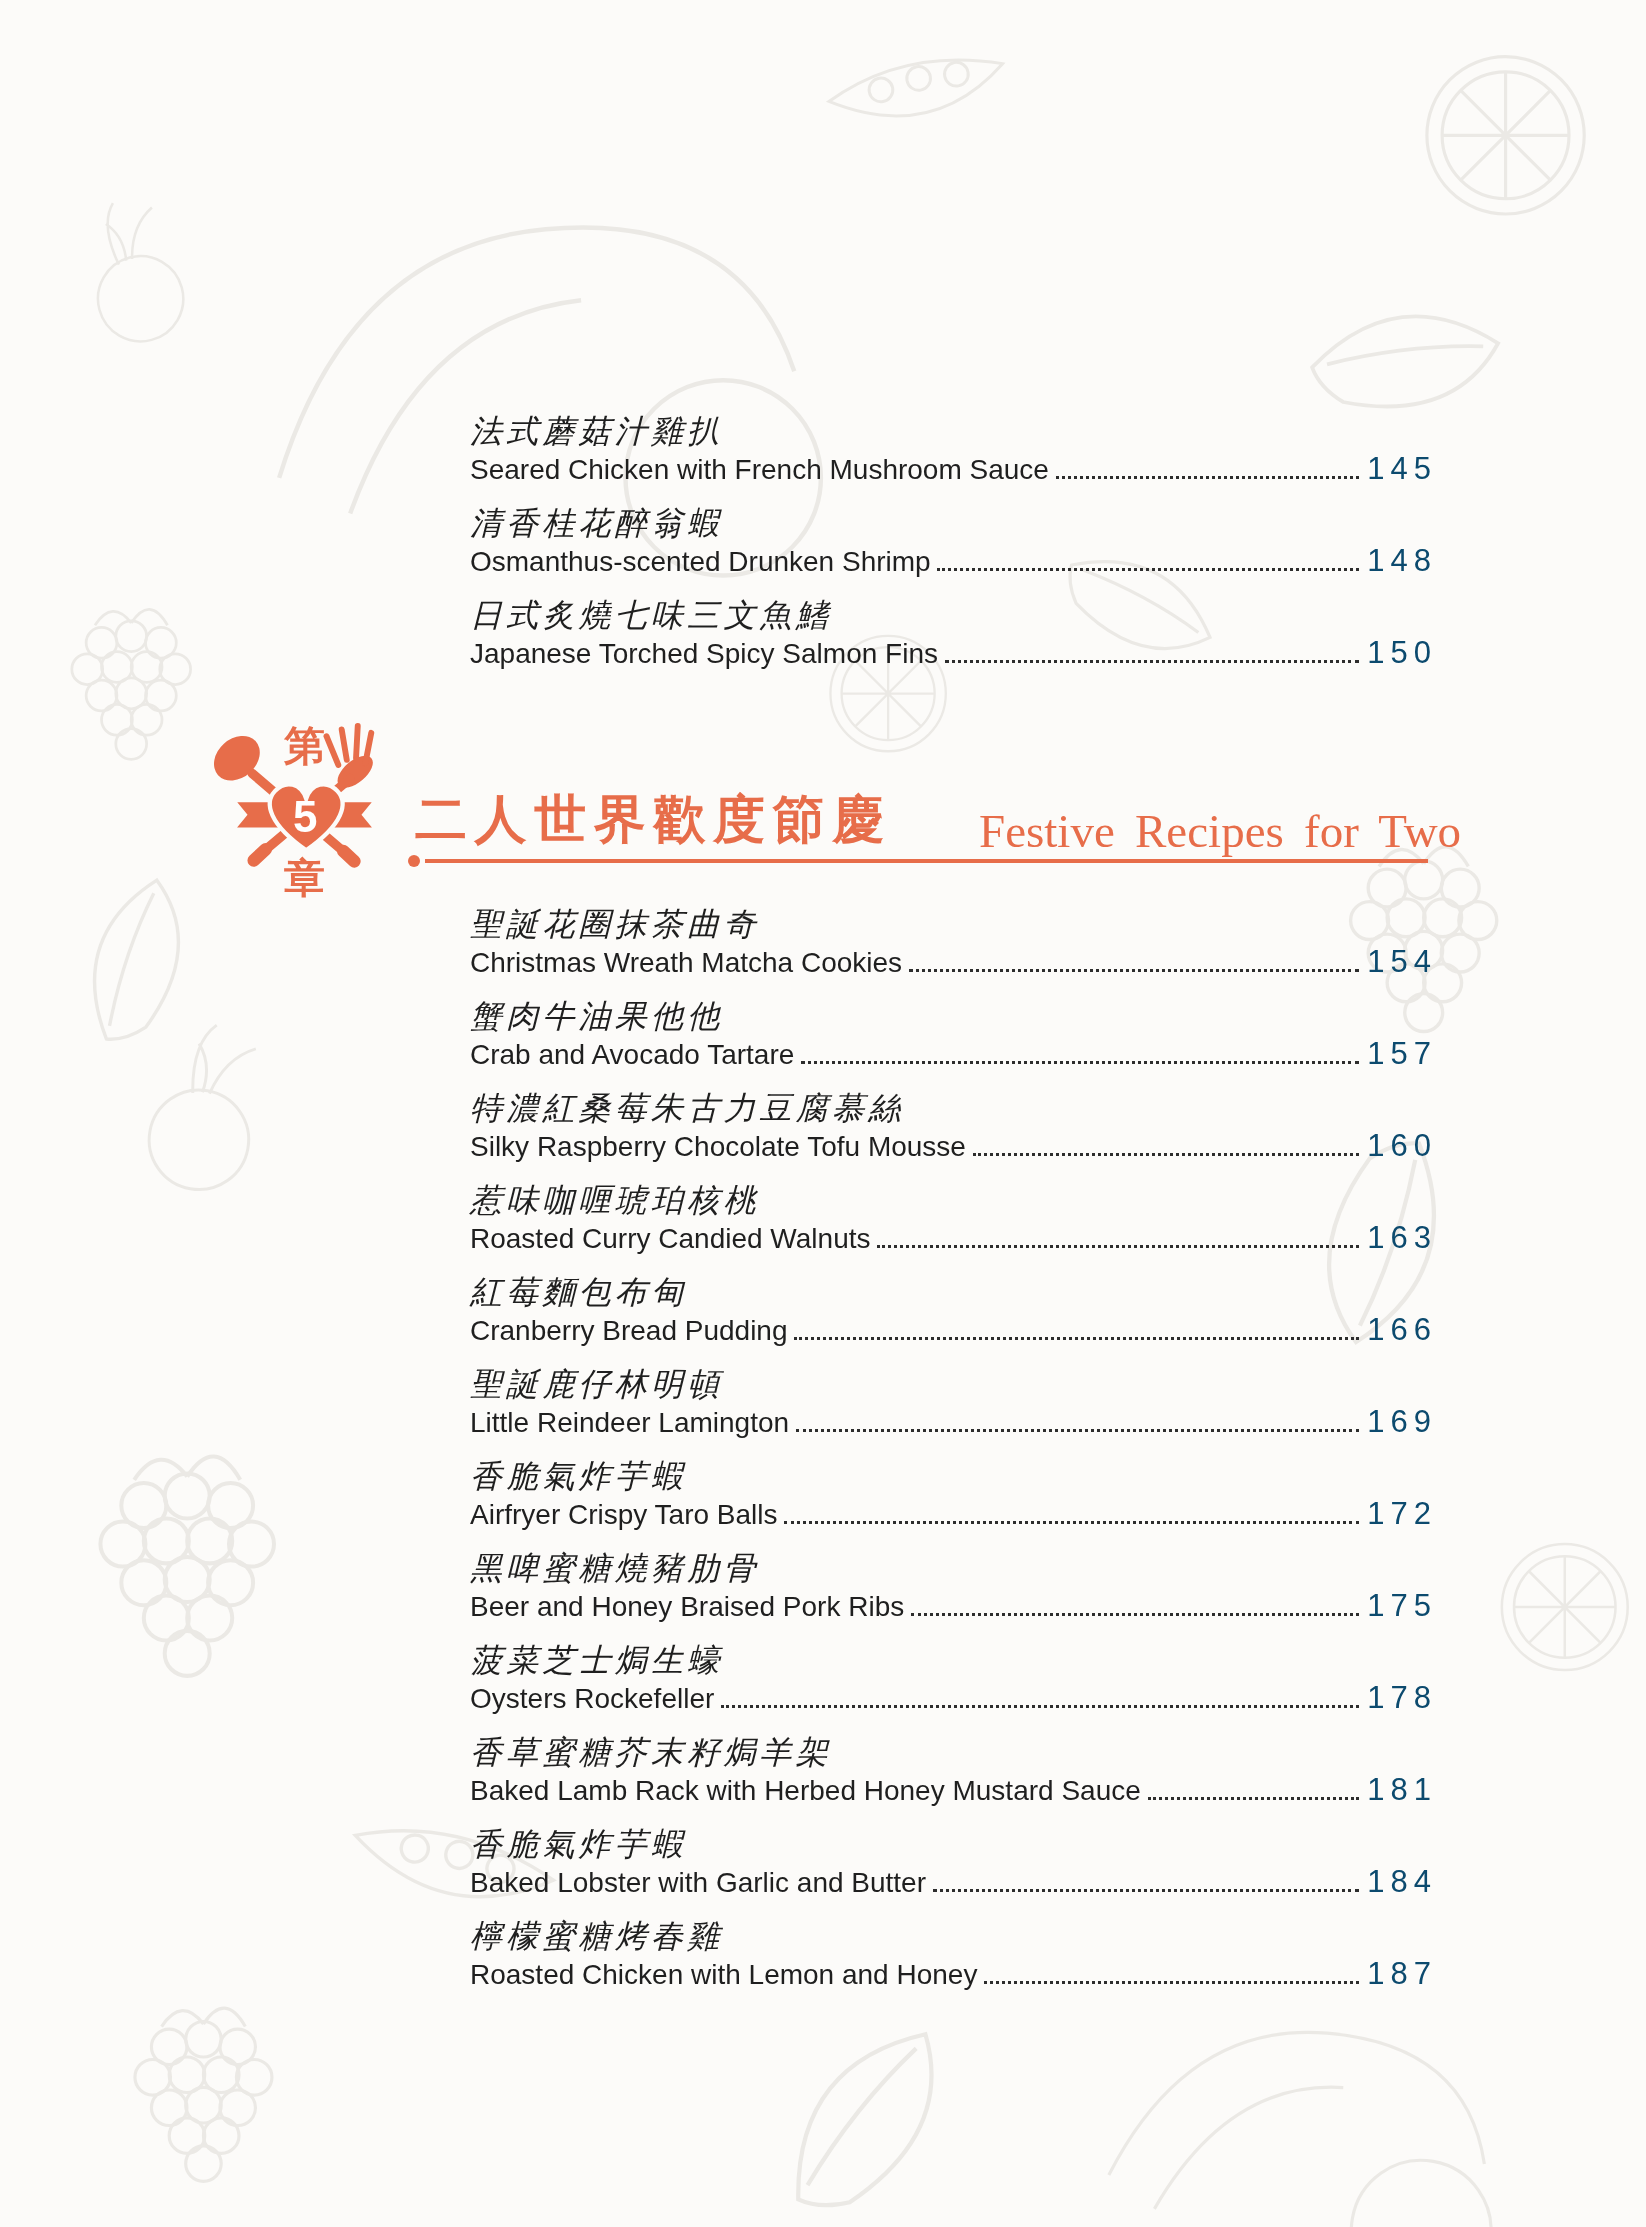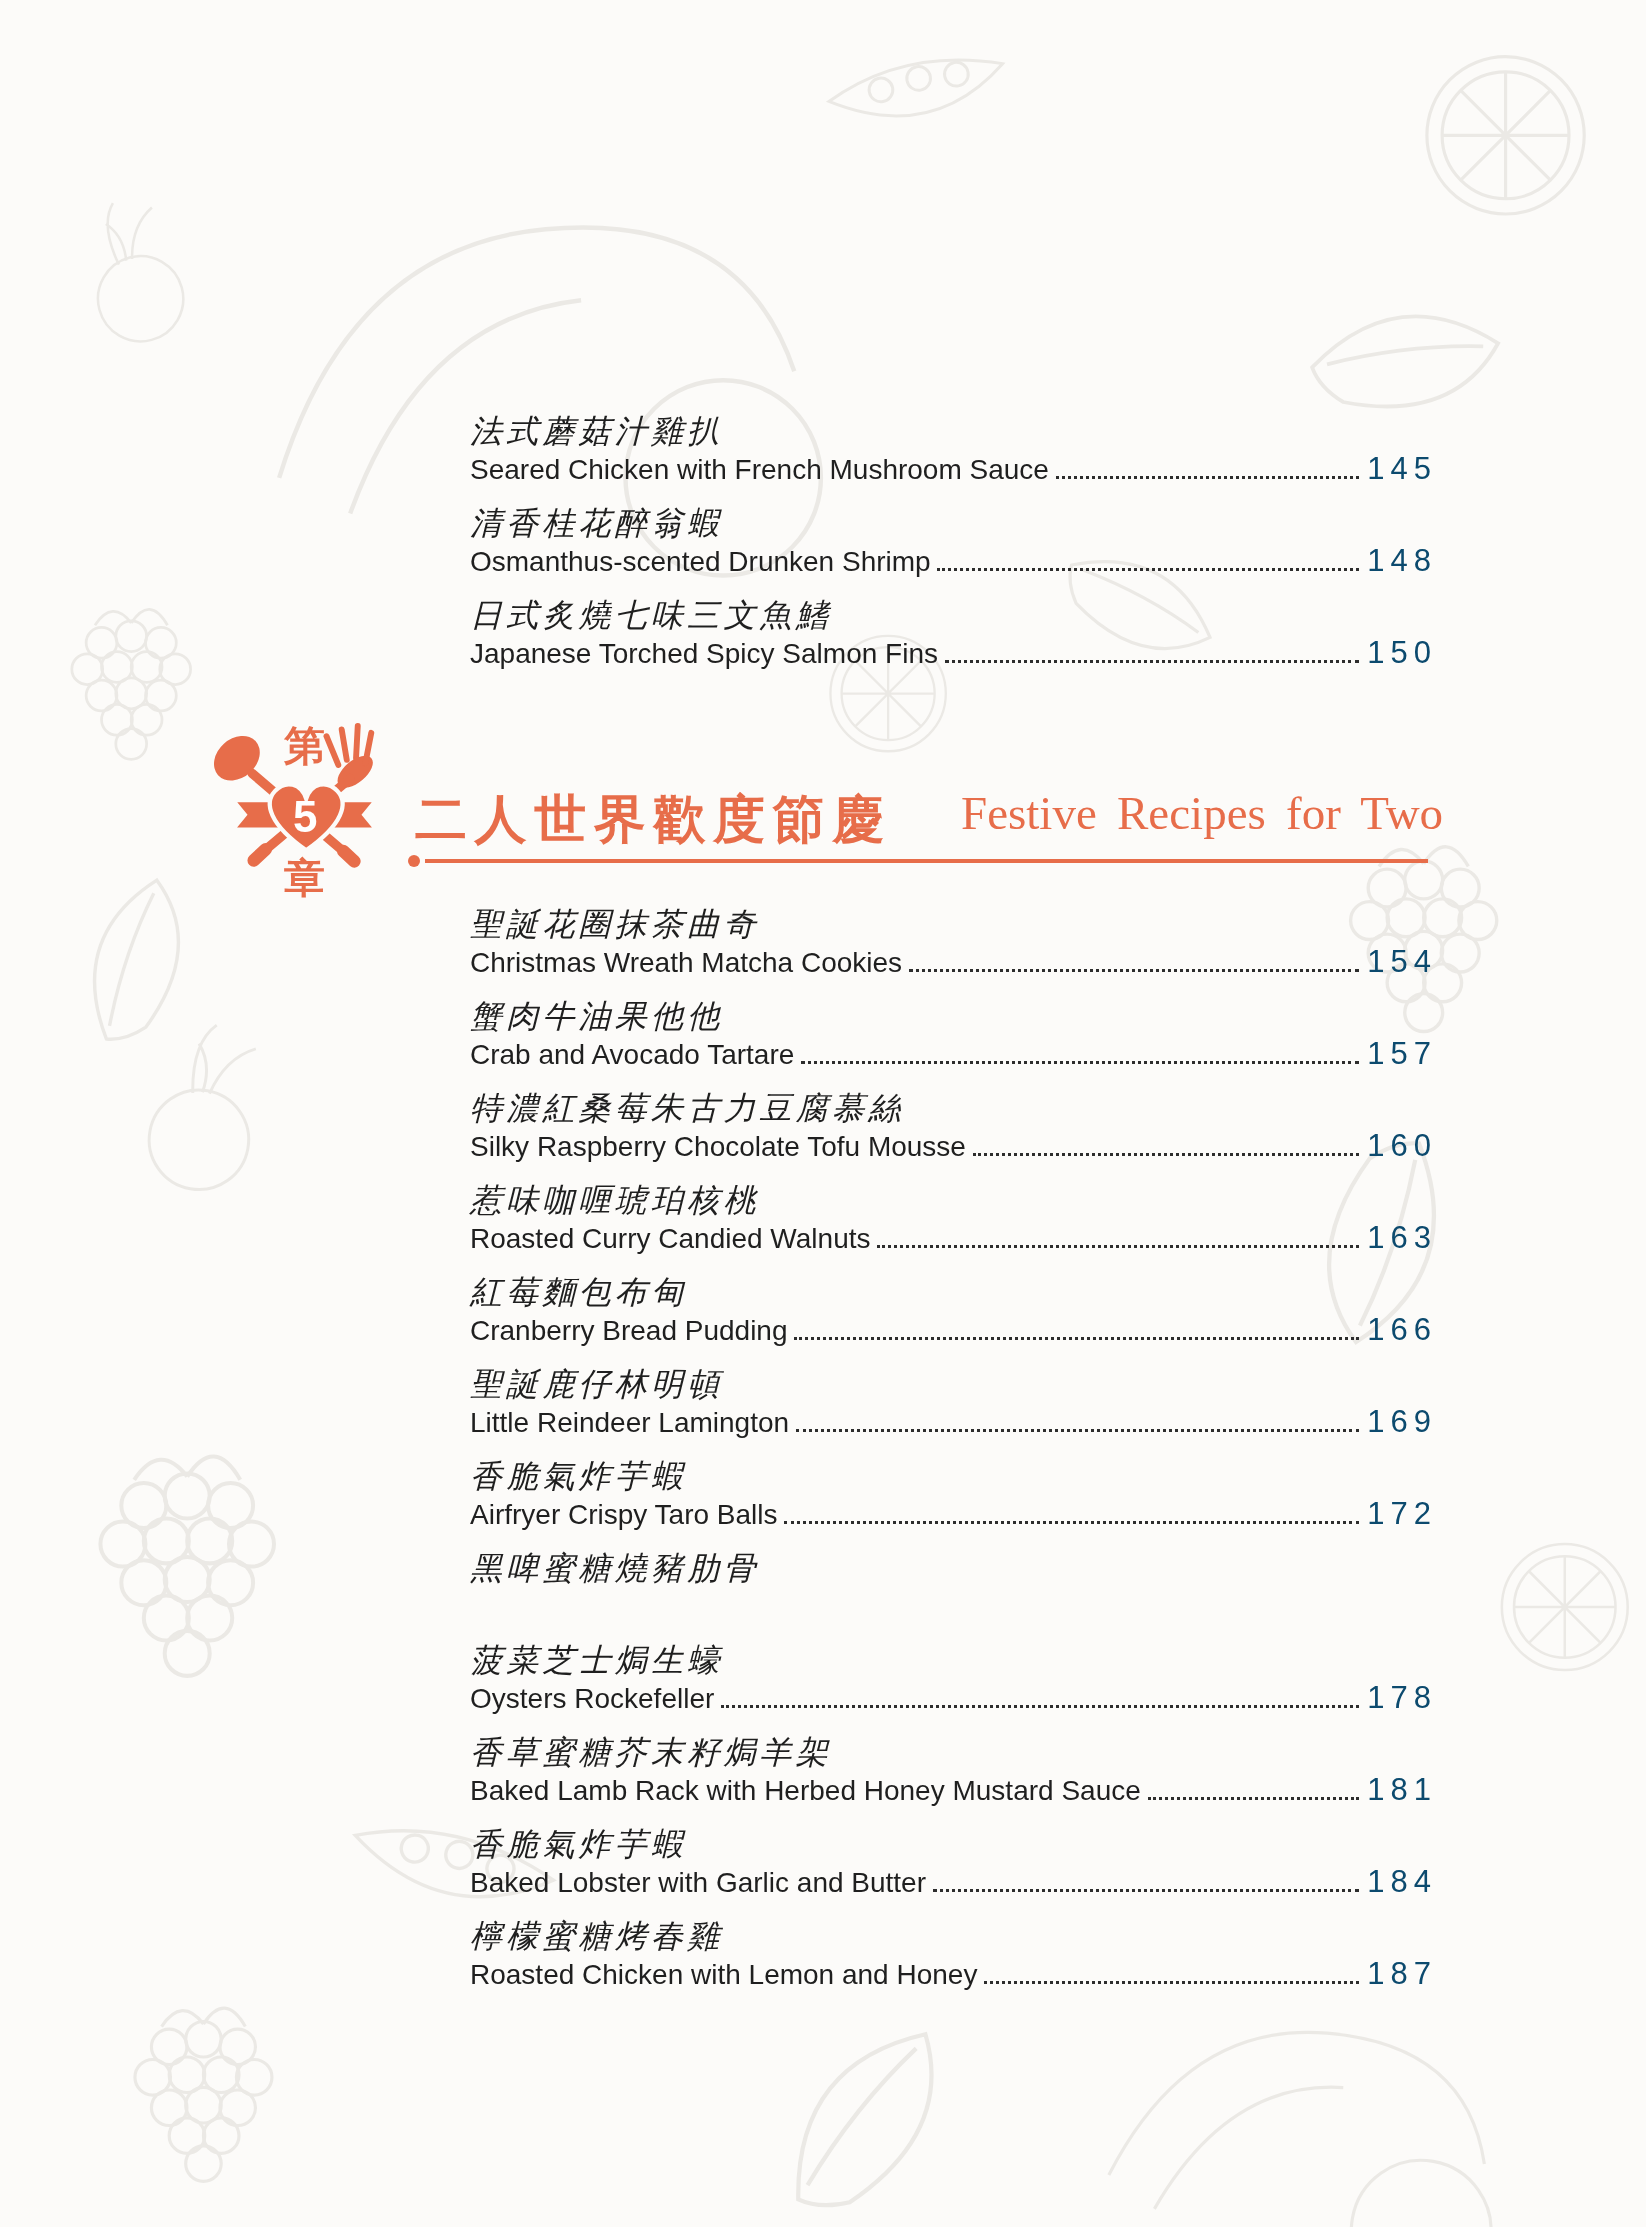--- a/index.html
+++ b/index.html
@@ -43,21 +43,21 @@
   .emblem-char.top{top:5px;}
   .emblem-char.bottom{top:137px;}
 
   .chapter-title-zh{
     position:absolute;left:407px;top:782px;margin:8px;
     font-family:"Liberation Serif","DejaVu Serif",serif;
     font-size:52px;line-height:59px;letter-spacing:7.6px;font-weight:700;
     color:var(--accent);white-space:nowrap;
   }
   .chapter-title-en{
-    position:absolute;left:961px;top:788px;margin:0;
+    position:absolute;left:961px;top:788px;margin:18px;
     font-family:"Liberation Serif","DejaVu Serif",serif;
     font-size:47px;line-height:51px;font-weight:400;word-spacing:8.5px;
     color:var(--accent);white-space:nowrap;
   }
   .chapter-rule{position:absolute;left:425px;top:859px;width:1003px;height:4.2px;background:var(--accent);}
   .chapter-rule-dot{position:absolute;left:408px;top:855px;width:12px;height:12px;border-radius:50%;background:var(--accent);}
 </style>
 </head>
 <body style="--accent: #E76D4A; background: rgb(252, 251, 249);">
 
@@ -243,20 +243,25 @@
       <article class="entry">
     <div class="entry-zh">香脆氣炸芋蝦</div>
     <div class="entry-row">
       <span class="entry-en">Airfryer Crispy Taro Balls</span>
       <span class="leader"></span>
       <span class="entry-page">172</span>
     </div>
   </article>
       <article class="entry">
     <div class="entry-zh">黑啤蜜糖燒豬肋骨</div>
+    <div class="entry-row">
+      <span class="entry-en">Beer and Honey Braised Pork Ribs</span>
+      <span class="leader"></span>
+      <span class="entry-page">175</span>
+    </div>
   </article>
       <article class="entry">
     <div class="entry-zh">菠菜芝士焗生蠔</div>
     <div class="entry-row">
       <span class="entry-en">Oysters Rockefeller</span>
       <span class="leader"></span>
       <span class="entry-page">178</span>
     </div>
   </article>
       <article class="entry">

